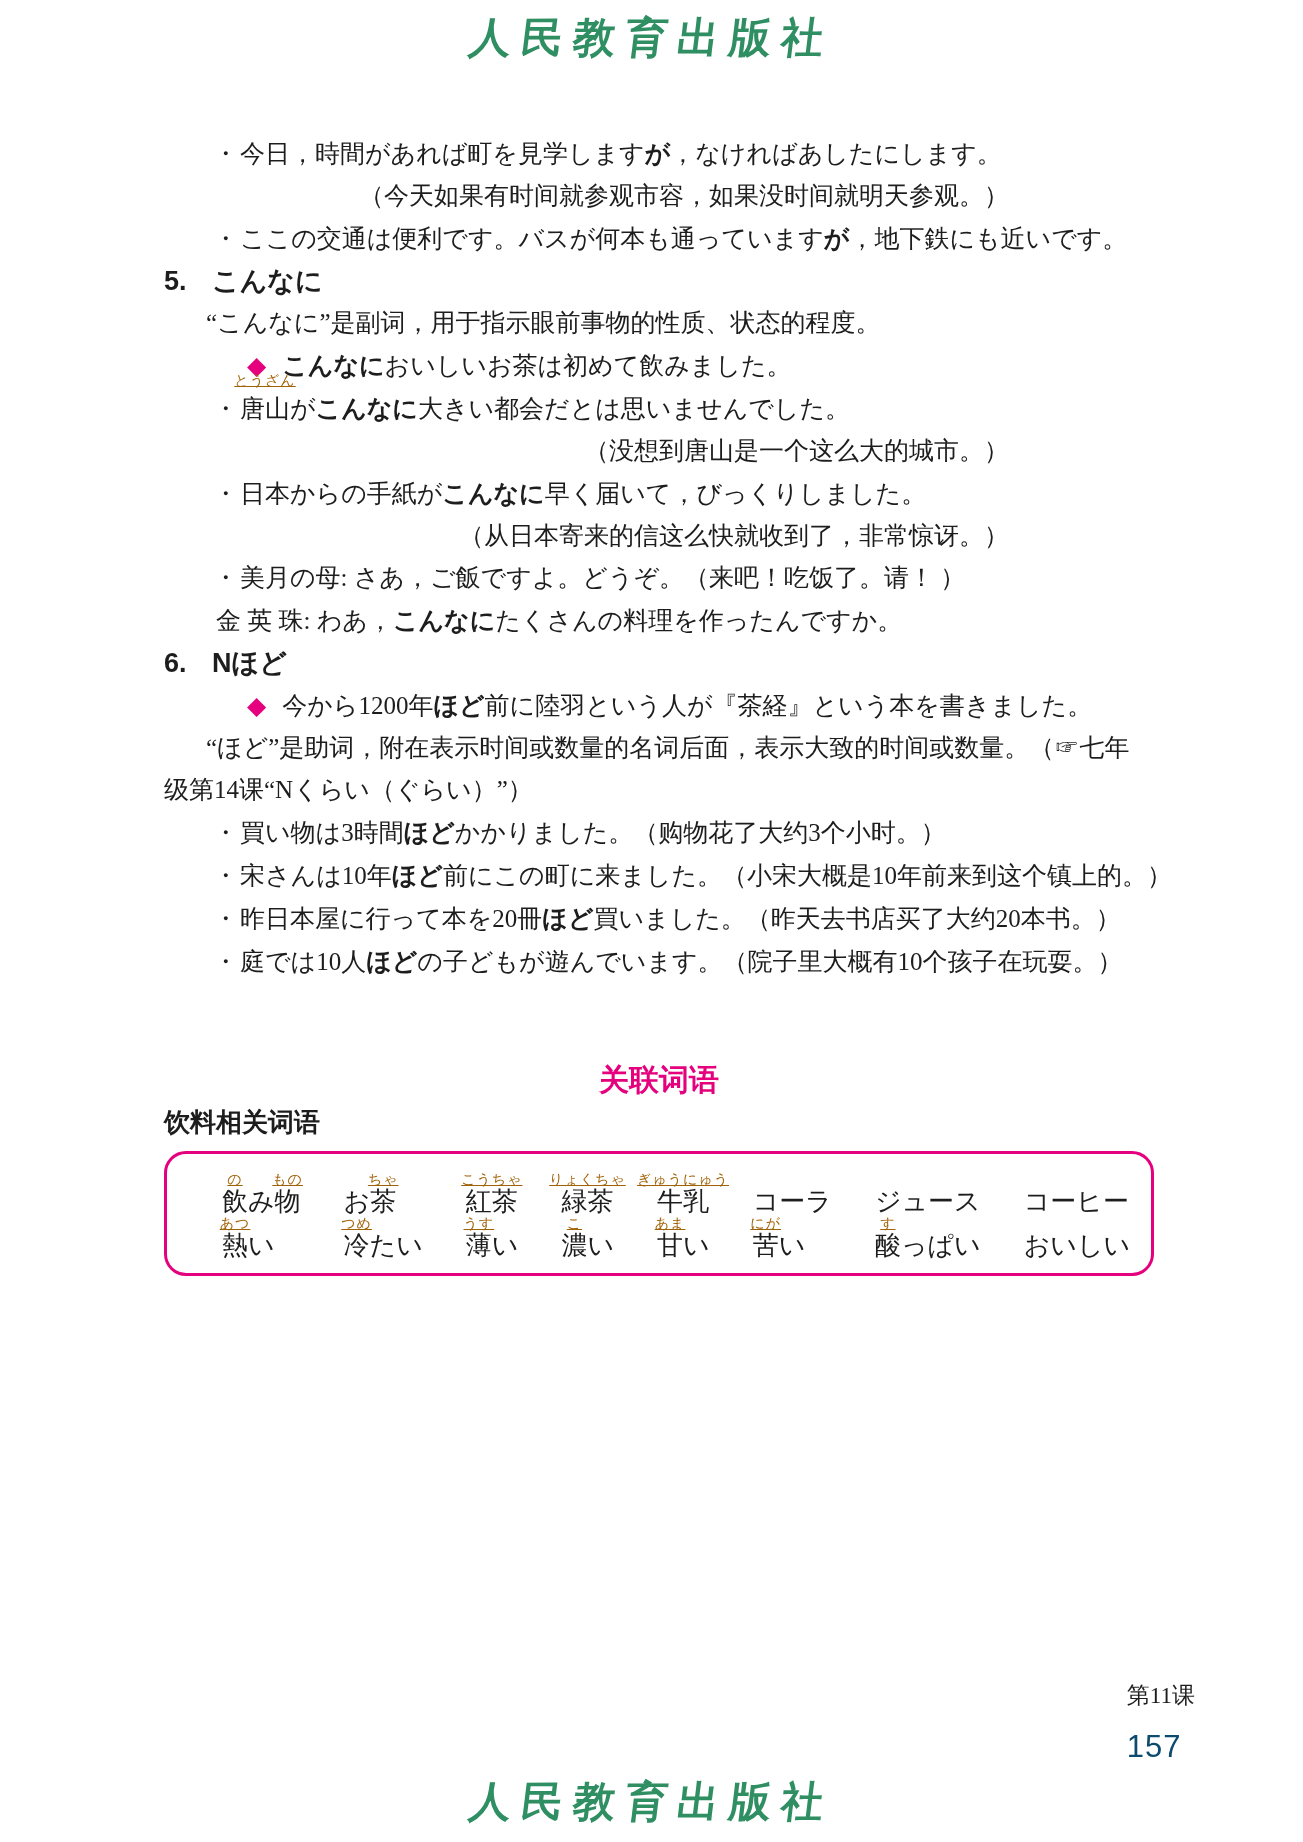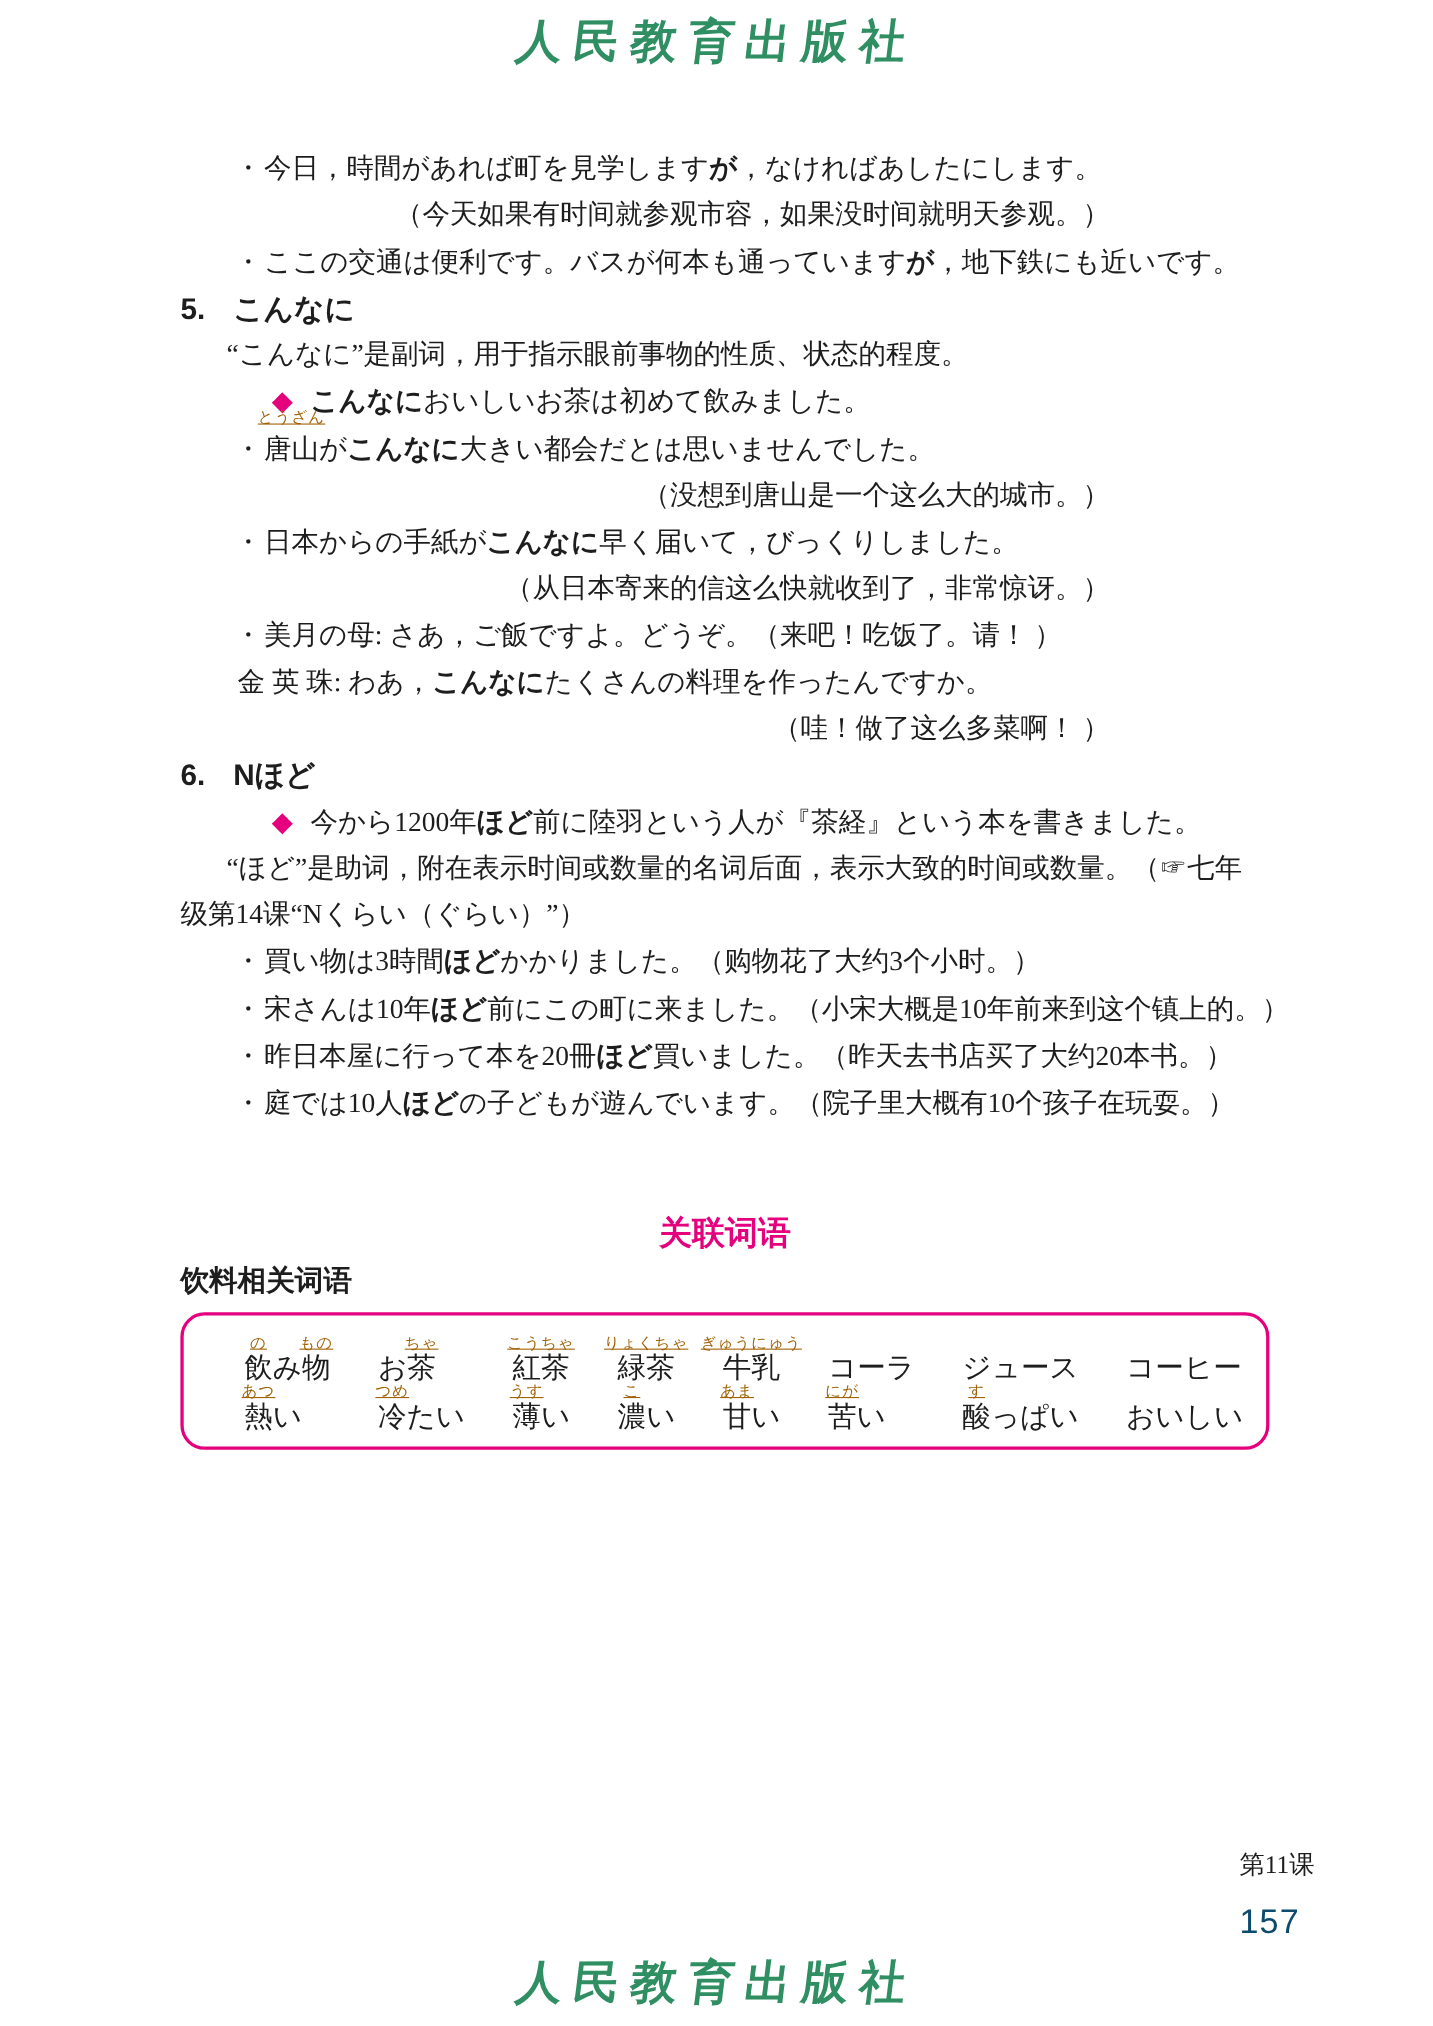--- a/index.html
+++ b/index.html
@@ -76,21 +76,20 @@
       <div class="line bullet"><span class="marker">・</span><span>ここの交通は便利です。バスが何本も通っています</span><span class="b">が</span><span>，地下鉄にも近いです。</span></div>
       <div class="line heading"><span class="num">5.</span><span>こんなに</span></div>
       <div class="line explain"><span>“こんなに”是副词，用于指示眼前事物的性质、状态的程度。</span></div>
       <div class="line example"><span class="diamond">◆</span><span class="b">こんなに</span><span>おいしいお茶は初めて飲みました。</span></div>
       <div class="line bullet"><span class="marker">・</span><span class="rb">唐山<span class="furi">とうざん</span></span><span>が</span><span class="b">こんなに</span><span>大きい都会だとは思いませんでした。</span></div>
       <div class="line trans"><span>（没想到唐山是一个这么大的城市。）</span></div>
       <div class="line bullet"><span class="marker">・</span><span>日本からの手紙が</span><span class="b">こんなに</span><span>早く届いて，びっくりしました。</span></div>
       <div class="line trans"><span>（从日本寄来的信这么快就收到了，非常惊讶。）</span></div>
       <div class="line bullet"><span class="marker">・</span><span>美月の母: さあ，ご飯ですよ。どうぞ。（来吧！吃饭了。请！ ）</span></div>
       <div class="line dialog"><span>金 英 珠: わあ，</span><span class="b">こんなに</span><span>たくさんの料理を作ったんですか。</span></div>
-      <div class="line trans"><span>（哇！做了这么多菜啊！ ）</span></div>
       <div class="line heading"><span class="num">6.</span><span>Nほど</span></div>
       <div class="line example"><span class="diamond">◆</span><span>今から1200年</span><span class="b">ほど</span><span>前に陸羽という人が『茶経』という本を書きました。</span></div>
       <div class="line explain"><span>“ほど”是助词，附在表示时间或数量的名词后面，表示大致的时间或数量。（</span><span>☞</span><span>七年</span></div>
       <div class="line cont"><span>级第14课“Nくらい（ぐらい）”）</span></div>
       <div class="line bullet"><span class="marker">・</span><span>買い物は3時間</span><span class="b">ほど</span><span>かかりました。（购物花了大约3个小时。）</span></div>
       <div class="line bullet"><span class="marker">・</span><span>宋さんは10年</span><span class="b">ほど</span><span>前にこの町に来ました。（小宋大概是10年前来到这个镇上的。）</span></div>
       <div class="line bullet"><span class="marker">・</span><span>昨日本屋に行って本を20冊</span><span class="b">ほど</span><span>買いました。（昨天去书店买了大约20本书。）</span></div>
       <div class="line bullet"><span class="marker">・</span><span>庭では10人</span><span class="b">ほど</span><span>の子どもが遊んでいます。（院子里大概有10个孩子在玩耍。）</span></div>
       <div class="line pinkhead"><span>关联词语</span></div>
       <div class="line subhead"><span>饮料相关词语</span></div>

